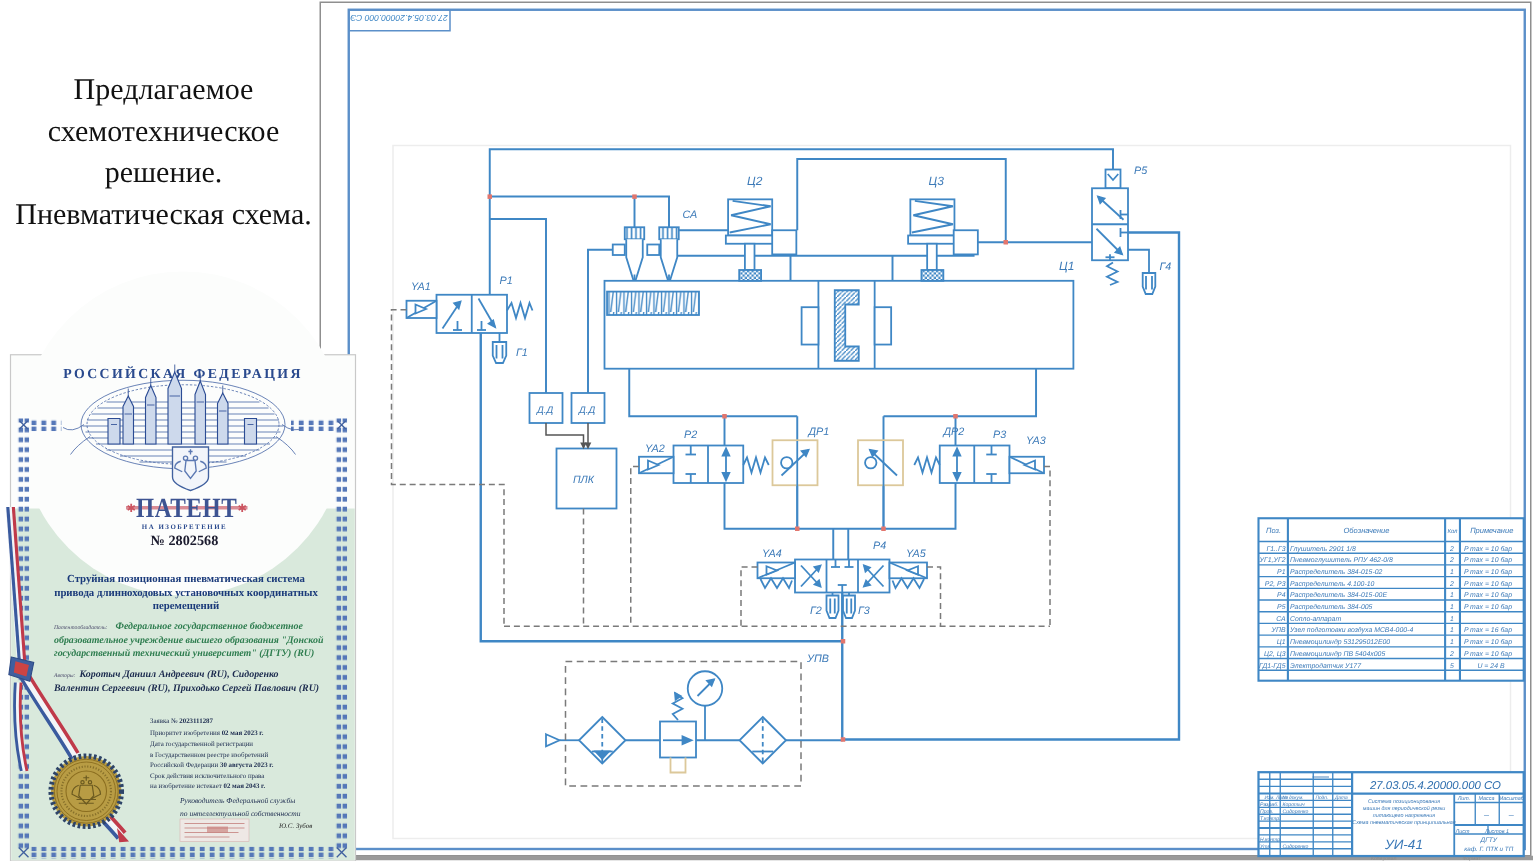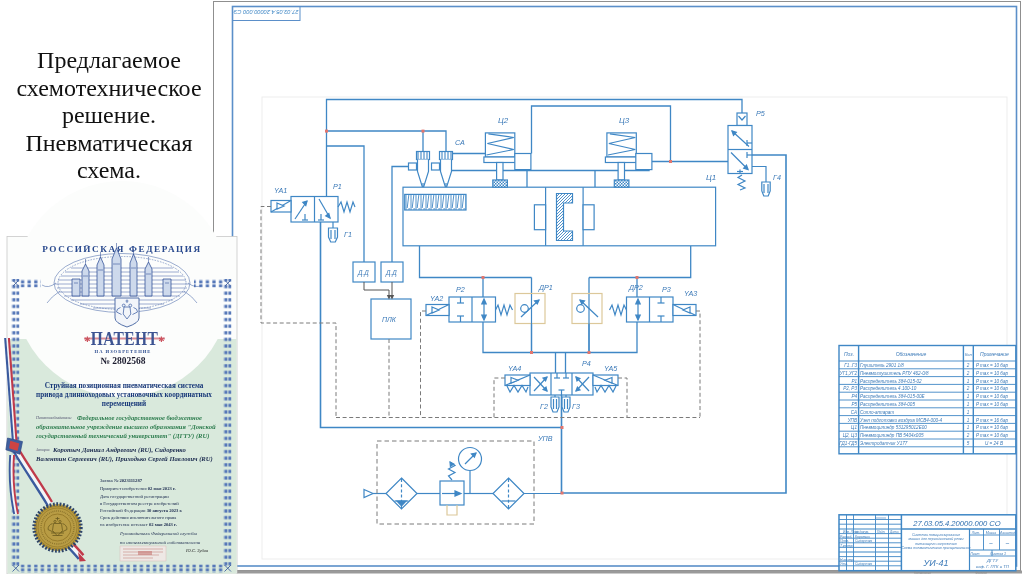--- a/index.html
+++ b/index.html
@@ -1,17 +1,17 @@
 <!DOCTYPE html>
 <html><head>
 <meta charset="utf-8">
 <style>
 html,body{margin:0;padding:0;background:#ffffff;}
 #page{position:relative;width:1024px;height:574px;overflow:hidden;background:#ffffff;font-family:"Liberation Sans",sans-serif;}
-#slidetitle{position:absolute;left:2px;top:47px;width:214px;text-align:center;font-family:"Liberation Serif",serif;font-size:24px;line-height:27.5px;color:#111;}
+#slidetitle{position:absolute;left:2px;top:47px;width:214px;text-align:center;font-family:"Liberation Serif",serif;font-size:20px;line-height:27.5px;color:#111;}
 svg{position:absolute;left:0;top:0;}
 </style>
 </head>
 <body>
 <div id="page">
 
 <div id="slidetitle">Предлагаемое схемотехническое решение. Пневматическая схема.</div>
 <svg id="main" width="1024" height="574" viewBox="0 0 1024 574" fill="none">
 <defs>
 <pattern id="rackp" width="5" height="16" patternUnits="userSpaceOnUse">

